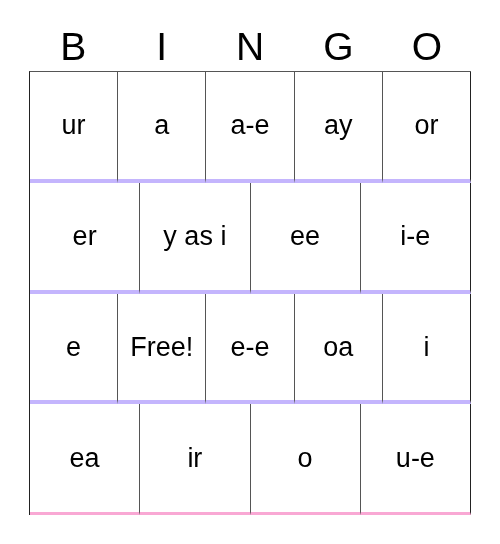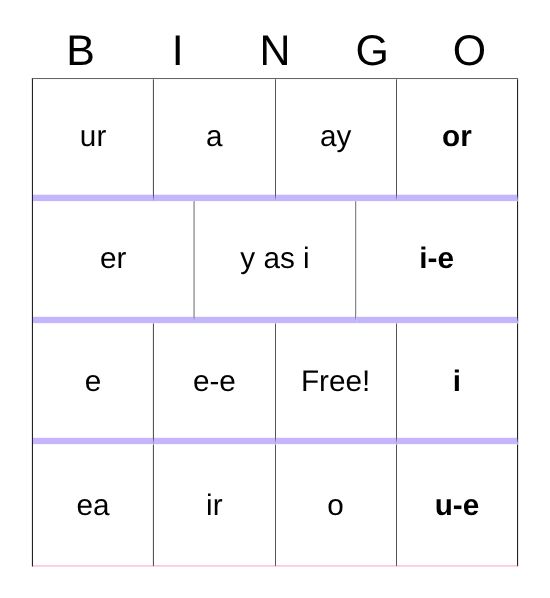--- a/index.html
+++ b/index.html
@@ -63,21 +63,21 @@
   }
   .bingo-row {
     flex: 1 1 0;
     display: flex;
     min-height: 0;
   }
   .bingo-cell {
     flex: 1 1 0;
     box-sizing: border-box;
     border-right: 1px solid #555555;
-    border-bottom: 6px solid #c4b5fd;
+    border-bottom: 4px solid #c4b5fd;
     display: flex;
     align-items: center;
     justify-content: center;
     text-align: center;
     background: #ffffff;
     overflow: hidden;
   }
   .bingo-cell .cell-text {
     display: block;
     width: 100%;
@@ -87,24 +87,23 @@
     line-height: 1.12;
     color: #000000;
     word-break: normal;
     overflow-wrap: break-word;
     hyphens: none;
     user-select: none;
   }
   
   .bingo-row .bingo-cell:last-child {
     border-right: 1px solid #222222;
-    font-weight: bold;
   }
   .bingo-row:last-child .bingo-cell {
-    border-bottom: 1px solid #f9a8d4;
+    border-bottom: 3px solid #f9a8d4;
     text-align: center;
   }
 </style>
 </head>
 <body>
 
 <div id="bingo-card">
 
   <div id="header-row">
     <div class="header-cell">B</div>
@@ -117,48 +116,57 @@
   <div id="bingo-grid">
 
     <div class="bingo-row">
       <div class="bingo-cell">
           <span class="cell-text">ur</span>
         </div>
       <div class="bingo-cell">
           <span class="cell-text">a</span>
         </div>
       <div class="bingo-cell">
+          <span class="cell-text">a-e</span>
+        </div>
+      <div class="bingo-cell">
           <span class="cell-text">ay</span>
         </div>
       <div class="bingo-cell">
           <span class="cell-text">or</span>
         </div>
     </div>
 
     <div class="bingo-row">
       <div class="bingo-cell">
           <span class="cell-text">er</span>
         </div>
       <div class="bingo-cell">
           <span class="cell-text">y as i</span>
         </div>
       <div class="bingo-cell">
+          <span class="cell-text">ee</span>
+        </div>
+      <div class="bingo-cell">
           <span class="cell-text">i-e</span>
         </div>
     </div>
 
     <div class="bingo-row">
       <div class="bingo-cell">
           <span class="cell-text">e</span>
         </div>
       <div class="bingo-cell">
+          <span class="cell-text">Free!</span>
+        </div>
+      <div class="bingo-cell">
           <span class="cell-text">e-e</span>
         </div>
       <div class="bingo-cell">
-          <span class="cell-text">Free!</span>
+          <span class="cell-text">oa</span>
         </div>
       <div class="bingo-cell">
           <span class="cell-text">i</span>
         </div>
     </div>
 
 
     <div class="bingo-row">
       <div class="bingo-cell">
           <span class="cell-text">ea</span>

